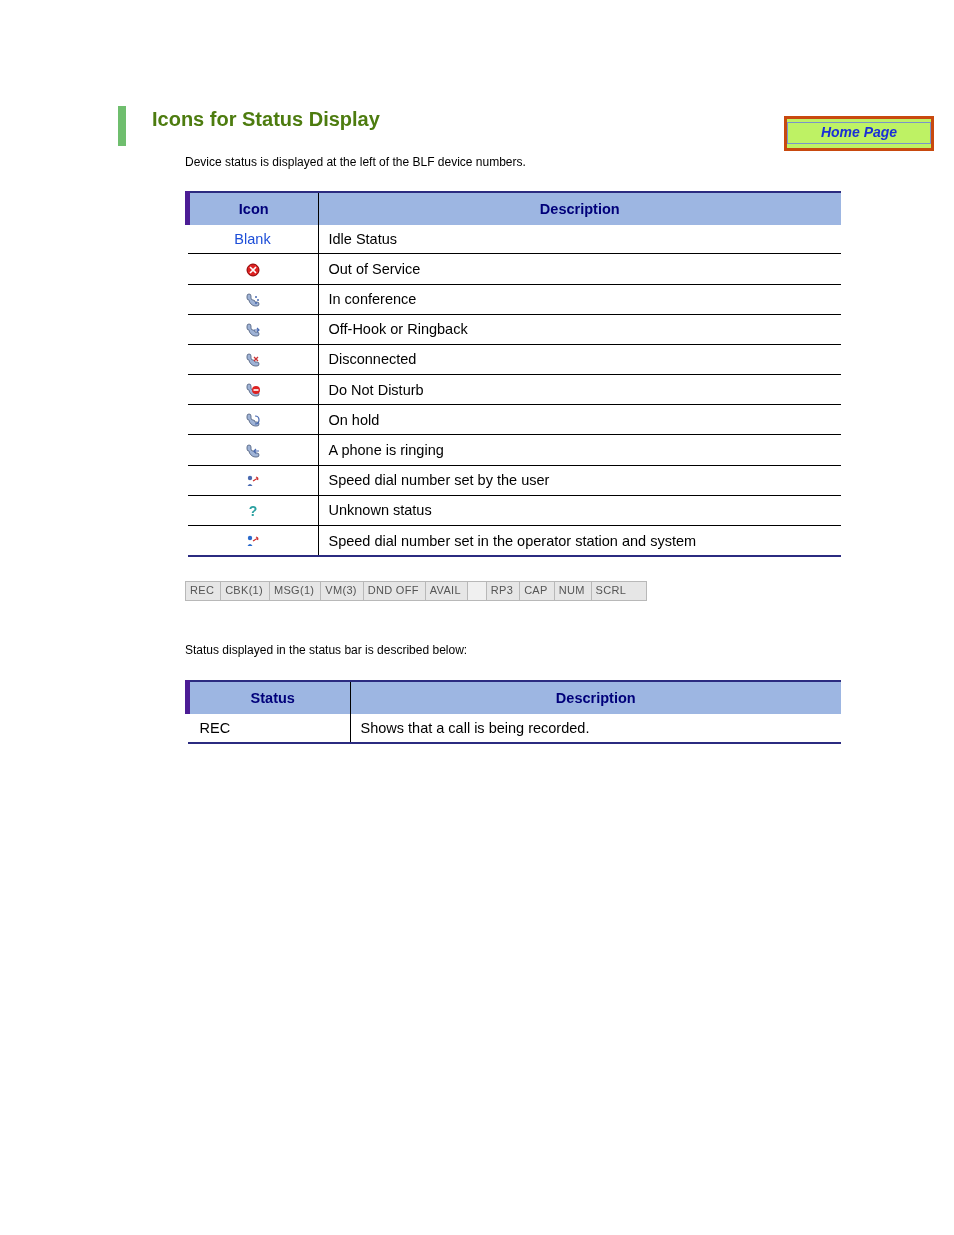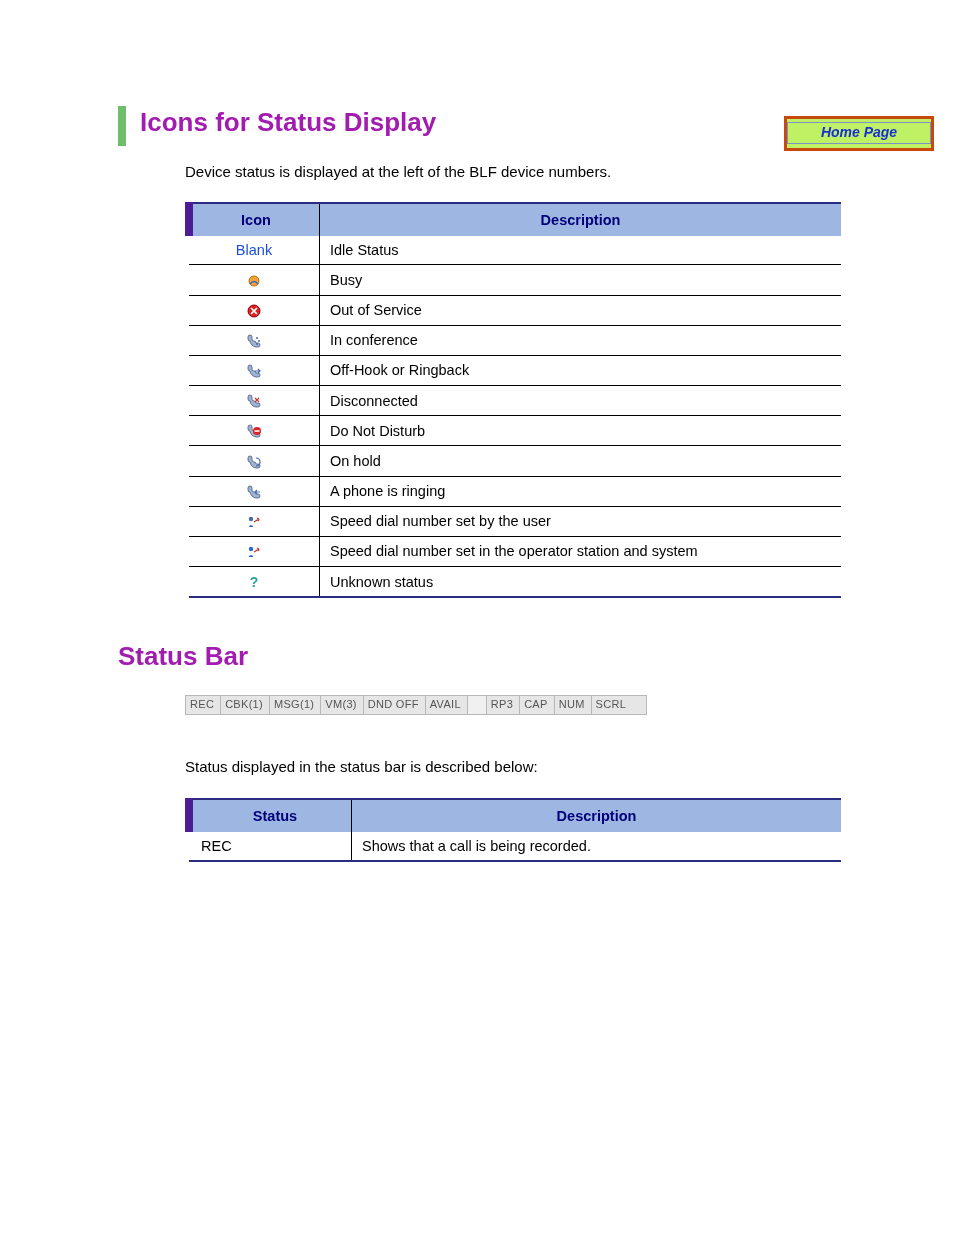--- a/index.html
+++ b/index.html
@@ -41,66 +41,66 @@
   .nav-link {
     font-style: italic;
     font-weight: 700;
     color: #1a2fd6;
     font-size: 14px;
     line-height: 1.1;
     display: block;
   }
   
   .h-icons, .h-status {
-    font-size: 26px;
+    font-size: 20px;
     font-weight: 700;
-    color: #a21caf;
-    margin: 0;
+    color: #4d7c0f;
+    margin: 12px;
     line-height: 1.1;
   }
   .h-icons-wrap {
     position: relative;
     margin: 108px 0 0 118px;
   }
   .h-icons-bar {
     position: absolute;
     left: 0;
     top: -2px;
     width: 8px;
     height: 40px;
     background: #6fbe6e;
   }
   .h-icons {
     padding-left: 22px;
   }
   .intro {
     margin: 24px 0 0 185px;
     width: 656px;
-    font-size: 15px;
+    font-size: 12px;
     line-height: 1.45;
     color: #000;
   }
   .justify { text-align: justify; }
   
   .tbl {
     margin: 20px 0 0 185px;
     width: 656px;
     border-collapse: collapse;
     font-size: 14.5px;
   }
   .tbl th {
     background: #9db6e2;
     color: #00007a;
     font-weight: 700;
     text-align: center;
     padding: 8px 6px;
     border-top: 2px solid #2b2b80;
   }
   .tbl th:first-child {
-    border-left: 8px solid #4c1d95;
+    border-left: 5px solid #4c1d95;
     margin-top: 34px;
   }
   .tbl td {
     padding: 6px 10px;
     border-bottom: 1px solid #000;
   }
   .tbl tr:last-child td {
     border-bottom: 2px solid #2b2b80;
   }
   .tbl .col-icon {
@@ -205,27 +205,20 @@
         <th>Description</th>
       </tr>
     </thead>
     <tbody id="icons-tbody">
         <tr>
           <td class="col-icon icon-cell"><span class="glyph-blank">Blank</span></td>
           <td>Idle Status</td>
         </tr>
         <tr>
           <td class="col-icon icon-cell"><svg width="16" height="16">
-              <circle cx="8" cy="8" r="5" fill="#f3a33a" stroke="#c06a00"></circle>
-              <path d="M4 11 Q8 6 12 11" stroke="#2a6acc" stroke-width="1.4" fill="none"></path>
-            </svg></td>
-          <td>Busy</td>
-        </tr>
-        <tr>
-          <td class="col-icon icon-cell"><svg width="16" height="16">
               <use href="#circle-x"></use>
             </svg></td>
           <td>Out of Service</td>
         </tr>
         <tr>
           <td class="col-icon icon-cell"><svg width="16" height="16">
               <use href="#handset"></use>
               <circle cx="11" cy="5" r="1" fill="#4a6ab0"></circle>
               <circle cx="13" cy="8" r="1" fill="#4a6ab0"></circle>
               <circle cx="11" cy="11" r="1" fill="#4a6ab0"></circle>
@@ -269,38 +262,35 @@
           <td>A phone is ringing</td>
         </tr>
         <tr>
           <td class="col-icon icon-cell"><svg width="16" height="16">
               <use href="#person-arrow"></use>
             </svg></td>
           <td>Speed dial number set by the user</td>
         </tr>
         <tr>
           <td class="col-icon icon-cell"><svg width="16" height="16">
+              <use href="#question"></use>
+            </svg></td>
+          <td>Unknown status</td>
+        </tr>
+        <tr>
+          <td class="col-icon icon-cell"><svg width="16" height="16">
               <circle cx="5" cy="5" r="2.2" fill="#2a6acc"></circle>
               <path d="M2.5 13 Q5 9 7.5 13 Z" fill="#2a6acc"></path>
               <path d="M8 8 L13 5 M13 5 L11 4 M13 5 L12.5 7" stroke="#c33" stroke-width="1.2" fill="none"></path>
             </svg></td>
           <td>Speed dial number set in the operator station and system</td>
         </tr>
-        <tr>
-          <td class="col-icon icon-cell"><svg width="16" height="16">
-              <use href="#question"></use>
-            </svg></td>
-          <td>Unknown status</td>
-        </tr>
       </tbody>
   </table>
 
-  <div class="h-status-wrap">
-    <h2 class="h-status">Status Bar</h2>
-  </div>
 
 
   <div class="status-strip" id="status-strip">
       <div class="seg">REC</div>
       <div class="seg">CBK(1)</div>
       <div class="seg">MSG(1)</div>
       <div class="seg">VM(3)</div>
       <div class="seg">DND OFF</div>
       <div class="seg">AVAIL</div>
       <div class="gap-seg"></div>

